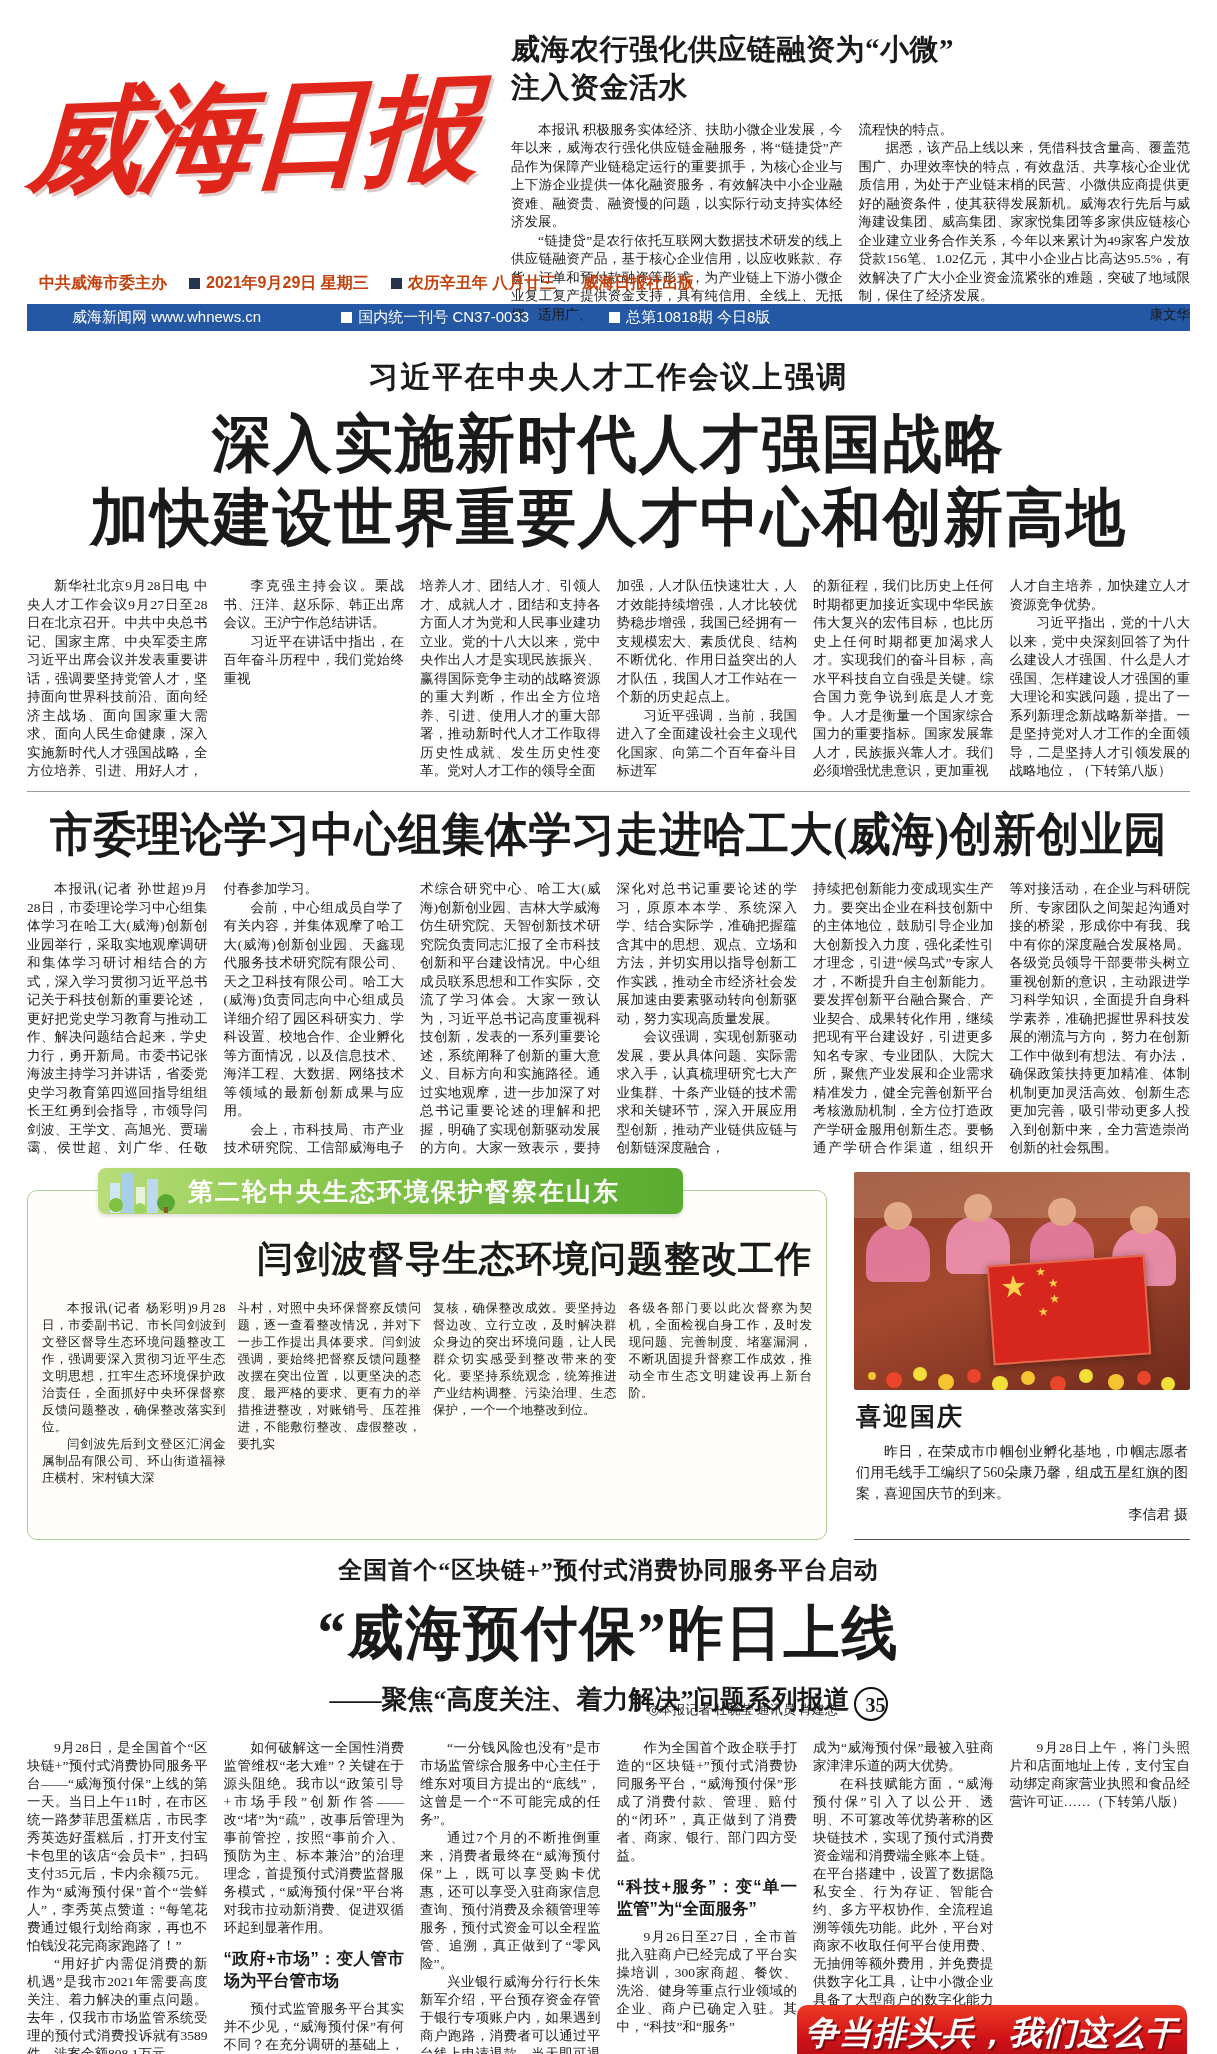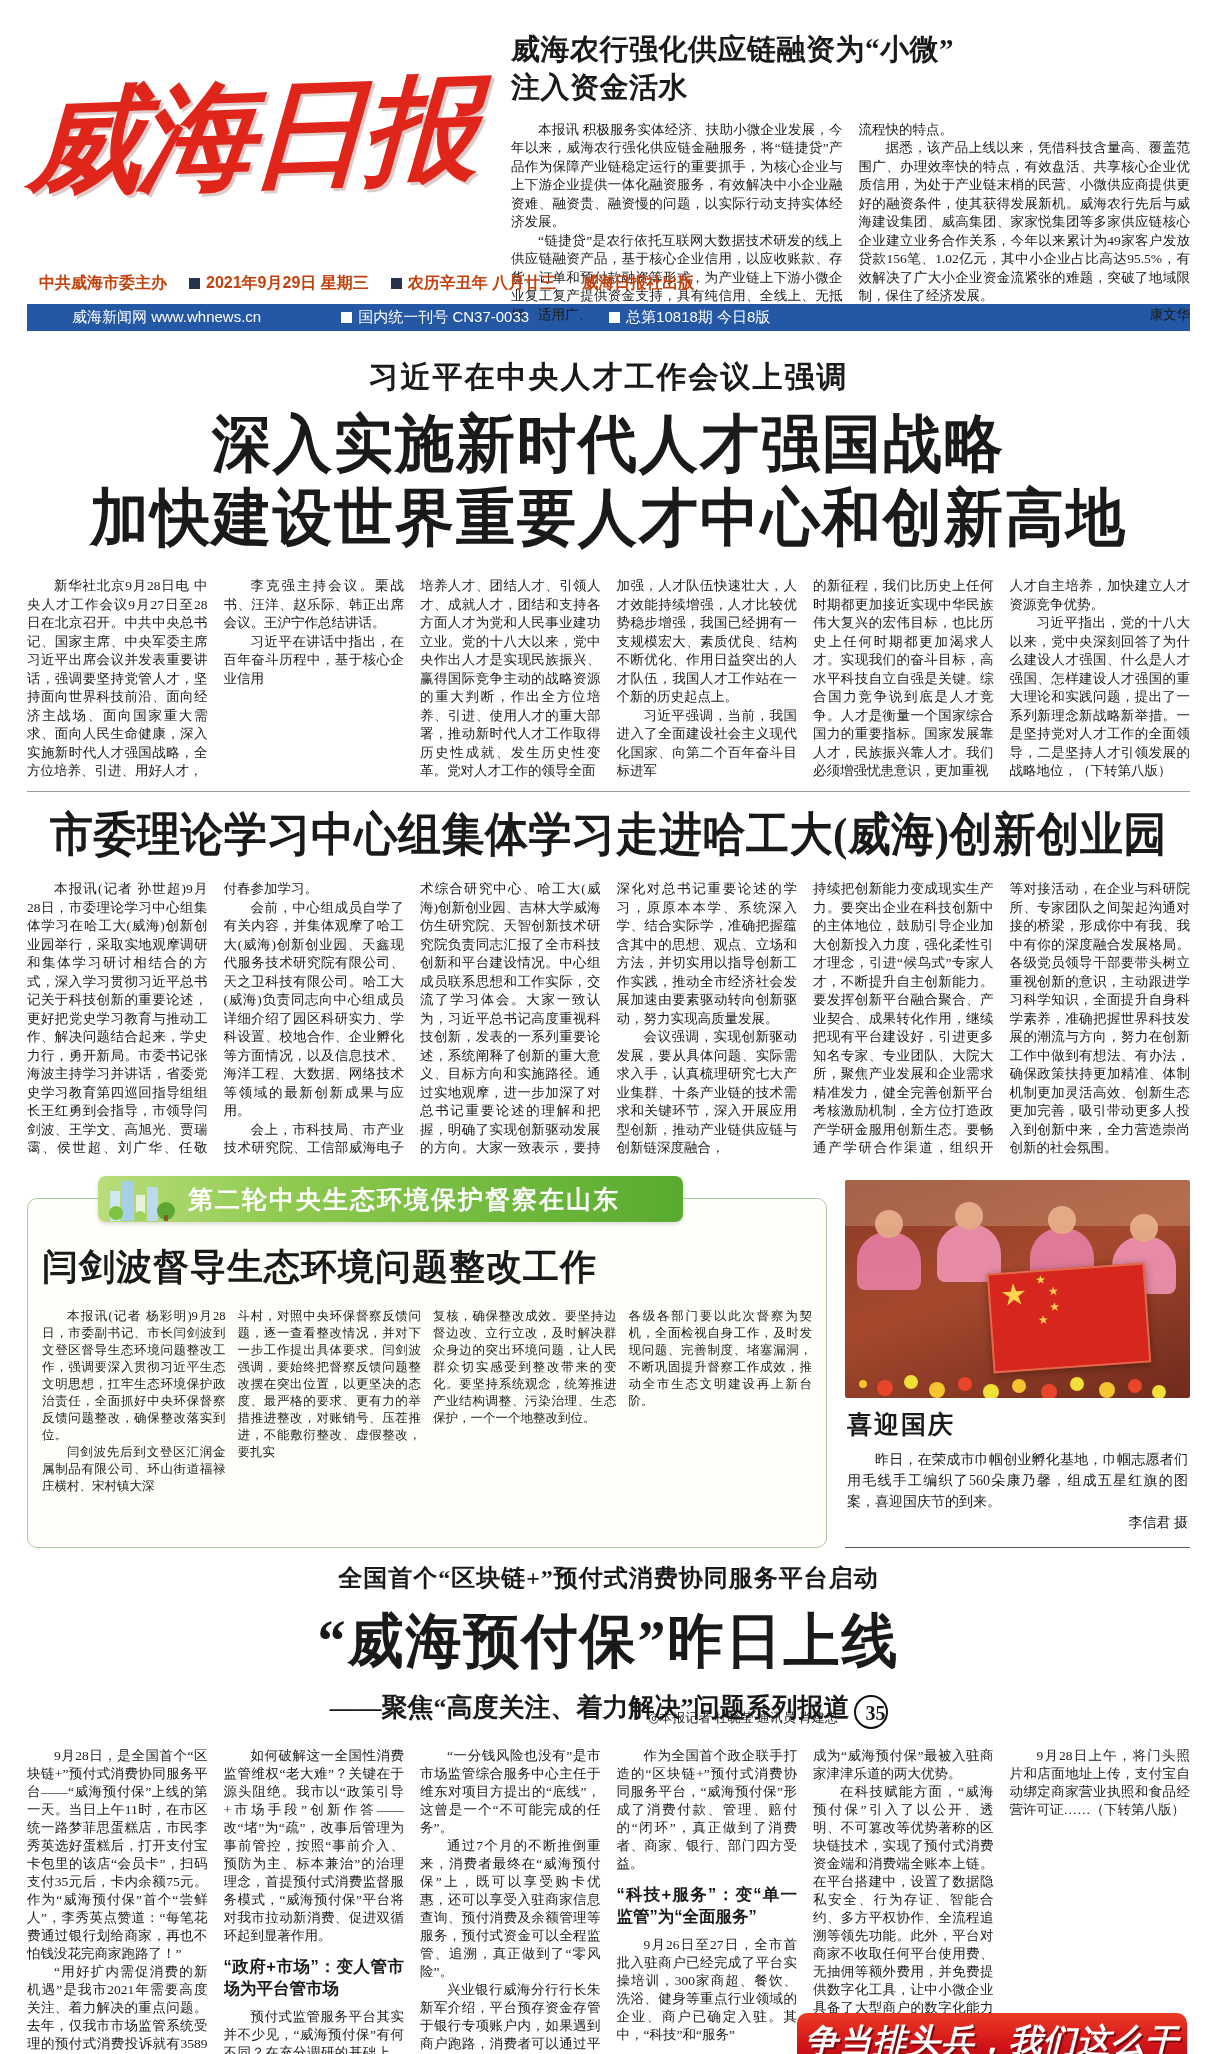--- a/index.html
+++ b/index.html
@@ -47,29 +47,29 @@
      transform:scaleY(1.06);transform-origin:top}
   .lead-body{margin-top:30px;height:200px}
   .rule{border:none;border-top:1px solid #9a9a9a;margin:14px 0 12px}
 
   
   .study-headline{font-size:43px;font-weight:900;text-align:center;letter-spacing:.5px;margin:4px 0 18px;
      transform:scaleY(1.08);transform-origin:top;white-space:nowrap}
   .study-body{height:276px}
 
   
-  .eco-row{display:flex;gap:18px;margin-top:24px;height:368px}
+  .eco-row{display:flex;gap:27px;margin-top:16px;height:368px}
   .eco-box{width:800px;flex:none;border:1px solid #aecb9e;border-radius:10px;position:relative;
      margin-top:18px;padding:0 14px;background:#fffefb}
   .eco-banner{position:absolute;top:-23px;left:70px;width:585px;height:46px;border-radius:8px;
      background:linear-gradient(90deg,var(--eco-green-light),#8cc94e 35%,var(--eco-green));
      display:flex;align-items:center;color:#fff;font-weight:900;font-size:25px;letter-spacing:2px;
      box-shadow:0 2px 4px rgba(0,0,0,.15)}
   .eco-banner .city{margin:0 10px 0 8px;flex:none}
-  .eco-headline{text-align:left;font-size:36px;font-weight:900;margin-top:44px;letter-spacing:1px}
+  .eco-headline{text-align:right;font-size:36px;font-weight:900;margin-top:44px;letter-spacing:1px}
   .eco-body{margin-top:16px;height:248px;gap:12px}
   .eco-body p{font-size:12.5px;line-height:17px}
 
   .photo-col{flex:1;display:flex;flex-direction:column;border-bottom:1px solid #555;padding-bottom:8px}
   .photo-art{height:218px;position:relative;overflow:hidden;border-radius:2px;
      background:linear-gradient(160deg,#8a3a26,#a5492e 45%,#702a1c)}
   .shelf{position:absolute;left:0;top:0;width:100%;height:46px;background:rgba(235,205,165,.28)}
   .person{position:absolute;width:64px;height:58px;border-radius:30px 30px 8px 8px;background:#e77fa3;opacity:.9}
   .person::before{content:"";position:absolute;top:-22px;left:18px;width:28px;height:28px;border-radius:50%;background:#e9b28e}
   .flag{position:absolute;width:158px;height:100px;background:var(--flag-red);transform:rotate(-4deg);
@@ -139,21 +139,21 @@
 
   <section class="lead">
     <div class="lead-kicker">习近平在中央人才工作会议上强调</div>
     <h1 class="lead-headline"><span>深入实施新时代人才强国战略</span><br><span>加快建设世界重要人才中心和创新高地</span></h1>
     <div class="cols lead-body">
         <div class="col">
           <p>新华社北京9月28日电 中央人才工作会议9月27日至28日在北京召开。中共中央总书记、国家主席、中央军委主席习近平出席会议并发表重要讲话，强调要坚持党管人才，坚持面向世界科技前沿、面向经济主战场、面向国家重大需求、面向人民生命健康，深入实施新时代人才强国战略，全方位培养、引进、用好人才，</p>
         </div>
         <div class="col">
           <p>李克强主持会议。栗战书、汪洋、赵乐际、韩正出席会议。王沪宁作总结讲话。</p>
-          <p>习近平在讲话中指出，在百年奋斗历程中，基于核心企业信用</p>
+          <p>习近平在讲话中指出，在百年奋斗历程中，我们党始终重视</p>
         </div>
         <div class="col">
           <p class="cont">培养人才、团结人才、引领人才、成就人才，团结和支持各方面人才为党和人民事业建功立业。党的十八大以来，党中央作出人才是实现民族振兴、赢得国际竞争主动的战略资源的重大判断，作出全方位培养、引进、使用人才的重大部署，推动新时代人才工作取得历史性成就、发生历史性变革。党对人才工作的领导全面</p>
         </div>
         <div class="col">
           <p class="cont">加强，人才队伍快速壮大，人才效能持续增强，人才比较优势稳步增强，我国已经拥有一支规模宏大、素质优良、结构不断优化、作用日益突出的人才队伍，我国人才工作站在一个新的历史起点上。</p>
           <p>习近平强调，当前，我国进入了全面建设社会主义现代化国家、向第二个百年奋斗目标进军</p>
         </div>
         <div class="col">
           <p class="cont">的新征程，我们比历史上任何时期都更加接近实现中华民族伟大复兴的宏伟目标，也比历史上任何时期都更加渴求人才。实现我们的奋斗目标，高水平科技自立自强是关键。综合国力竞争说到底是人才竞争。人才是衡量一个国家综合国力的重要指标。国家发展靠人才，民族振兴靠人才。我们必须增强忧患意识，更加重视</p>

